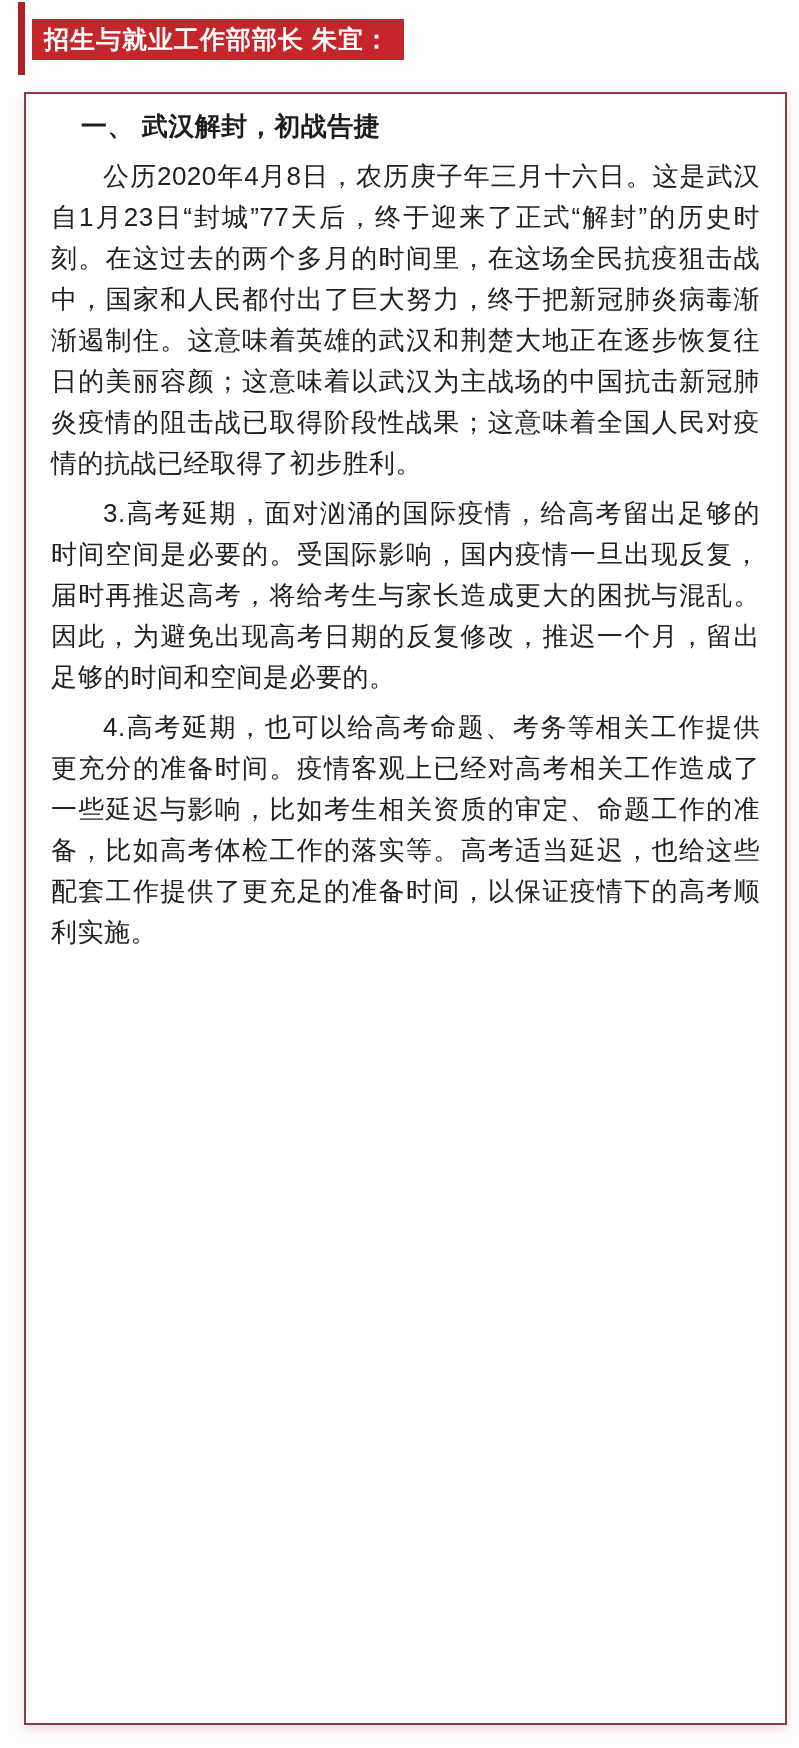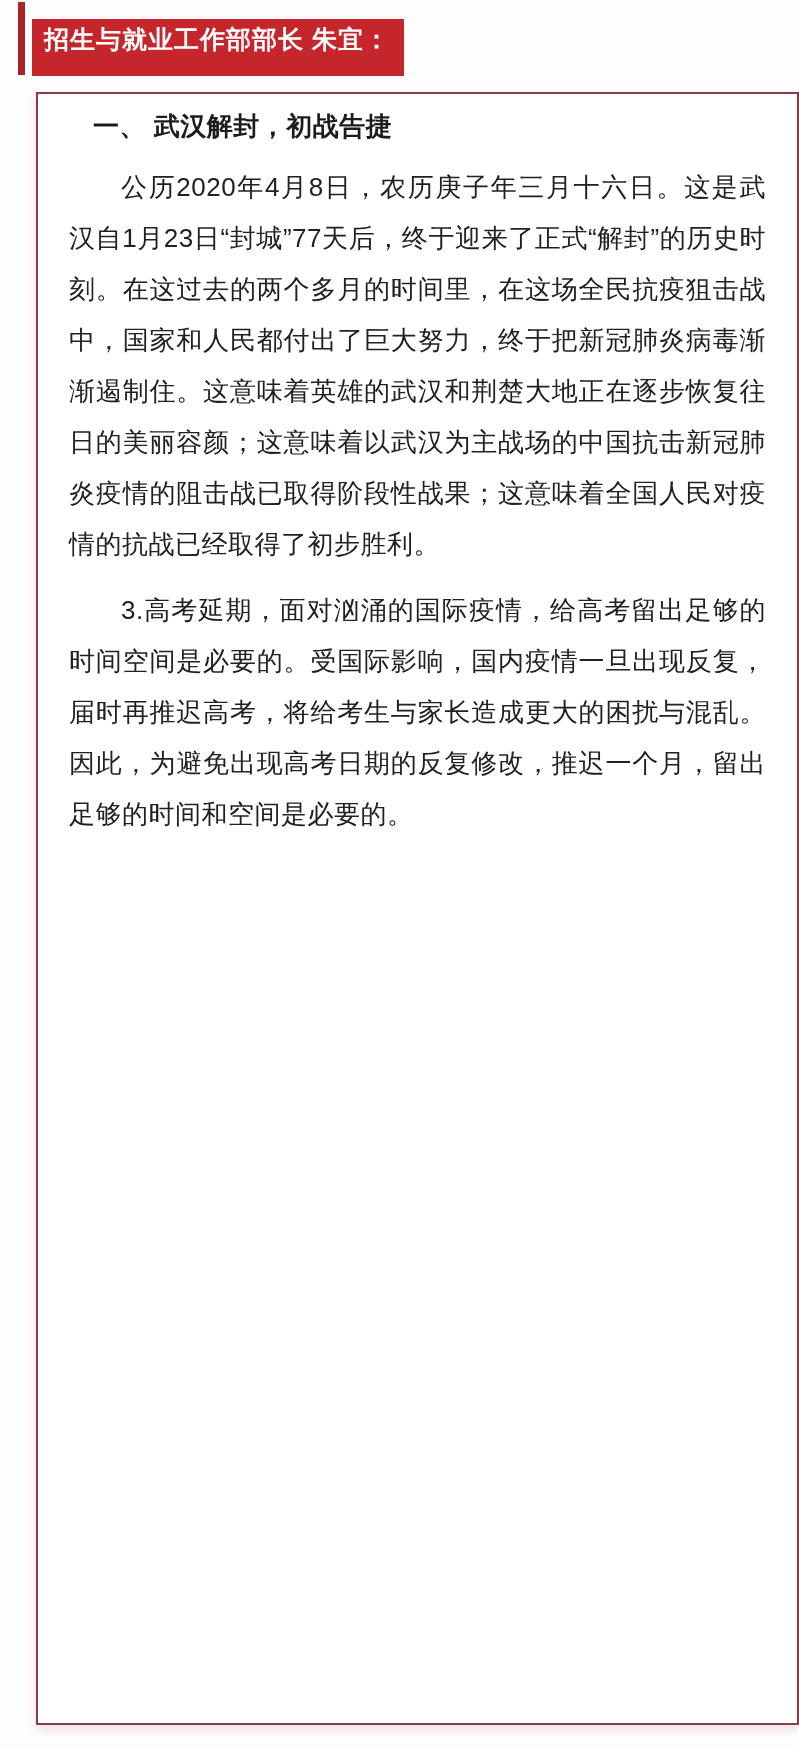--- a/index.html
+++ b/index.html
@@ -27,63 +27,63 @@
   .speaker-badge {
     position: absolute;
     left: 32px;
     top: 19px;
     height: 41px;
     background: var(--color-accent-red, #c5262c);
     color: #ffffff;
     font-weight: bold;
     font-size: 25px;
     line-height: 41px;
-    padding: 0 14px 16px 12px;
+    padding: 0 14px 0 12px;
     letter-spacing: 1px;
     white-space: nowrap;
   }
   .double-bars {
     position: absolute;
     left: 391px;
     top: 19px;
     height: 41px;
     display: flex;
     gap: 4px;
   }
   .vbar {
     width: 4px;
     height: 41px;
     background: var(--color-accent-red, #c5262c);
   }
   
   .article-box {
     position: absolute;
-    left: 36px;
+    left: 24px;
     top: 92px;
     width: 763px;
     height: 1633px;
     box-sizing: border-box;
     border: 2px solid var(--color-border-maroon, #8a3b46);
     background: #ffffff;
     padding: 12px 16px 0 16px;
     box-shadow: 0 5px 9px rgba(190, 120, 130, 0.22);
   }
   .sec-heading {
     margin: 0;
     font-size: 26px;
     line-height: 41px;
     font-weight: bold;
     color: #1c1c1c;
     text-indent: 1.5em;
     letter-spacing: 0.5px;
   }
   .para {
-    margin: 15px;
+    margin: 9px;
     font-size: 26px;
-    line-height: 51px;
+    line-height: 41px;
     color: #212121;
     text-align: justify;
     text-indent: 2em;
     letter-spacing: 0.5px;
   }
 </style>
 </head>
 <body>
 
 <div class="page">
@@ -97,15 +97,16 @@
       <span class="vbar"></span>
       <span class="vbar"></span>
     </div>
   </header>
 
   <article class="article-box">
     <h2 class="sec-heading">一、 武汉解封，初战告捷</h2>
     <p class="para">公历2020年4月8日，农历庚子年三月十六日。这是武汉自1月23日“封城”77天后，终于迎来了正式“解封”的历史时刻。在这过去的两个多月的时间里，在这场全民抗疫狙击战中，国家和人民都付出了巨大努力，终于把新冠肺炎病毒渐渐遏制住。这意味着英雄的武汉和荆楚大地正在逐步恢复往日的美丽容颜；这意味着以武汉为主战场的中国抗击新冠肺炎疫情的阻击战已取得阶段性战果；这意味着全国人民对疫情的抗战已经取得了初步胜利。</p>
 
     <p class="para">3.高考延期，面对汹涌的国际疫情，给高考留出足够的时间空间是必要的。受国际影响，国内疫情一旦出现反复，届时再推迟高考，将给考生与家长造成更大的困扰与混乱。因此，为避免出现高考日期的反复修改，推迟一个月，留出足够的时间和空间是必要的。</p>
+    <p class="para">4.高考延期，也可以给高考命题、考务等相关工作提供更充分的准备时间。疫情客观上已经对高考相关工作造成了一些延迟与影响，比如考生相关资质的审定、命题工作的准备，比如高考体检工作的落实等。高考适当延迟，也给这些配套工作提供了更充足的准备时间，以保证疫情下的高考顺利实施。</p>
   </article>
 
 </div>
 
 </body></html>

